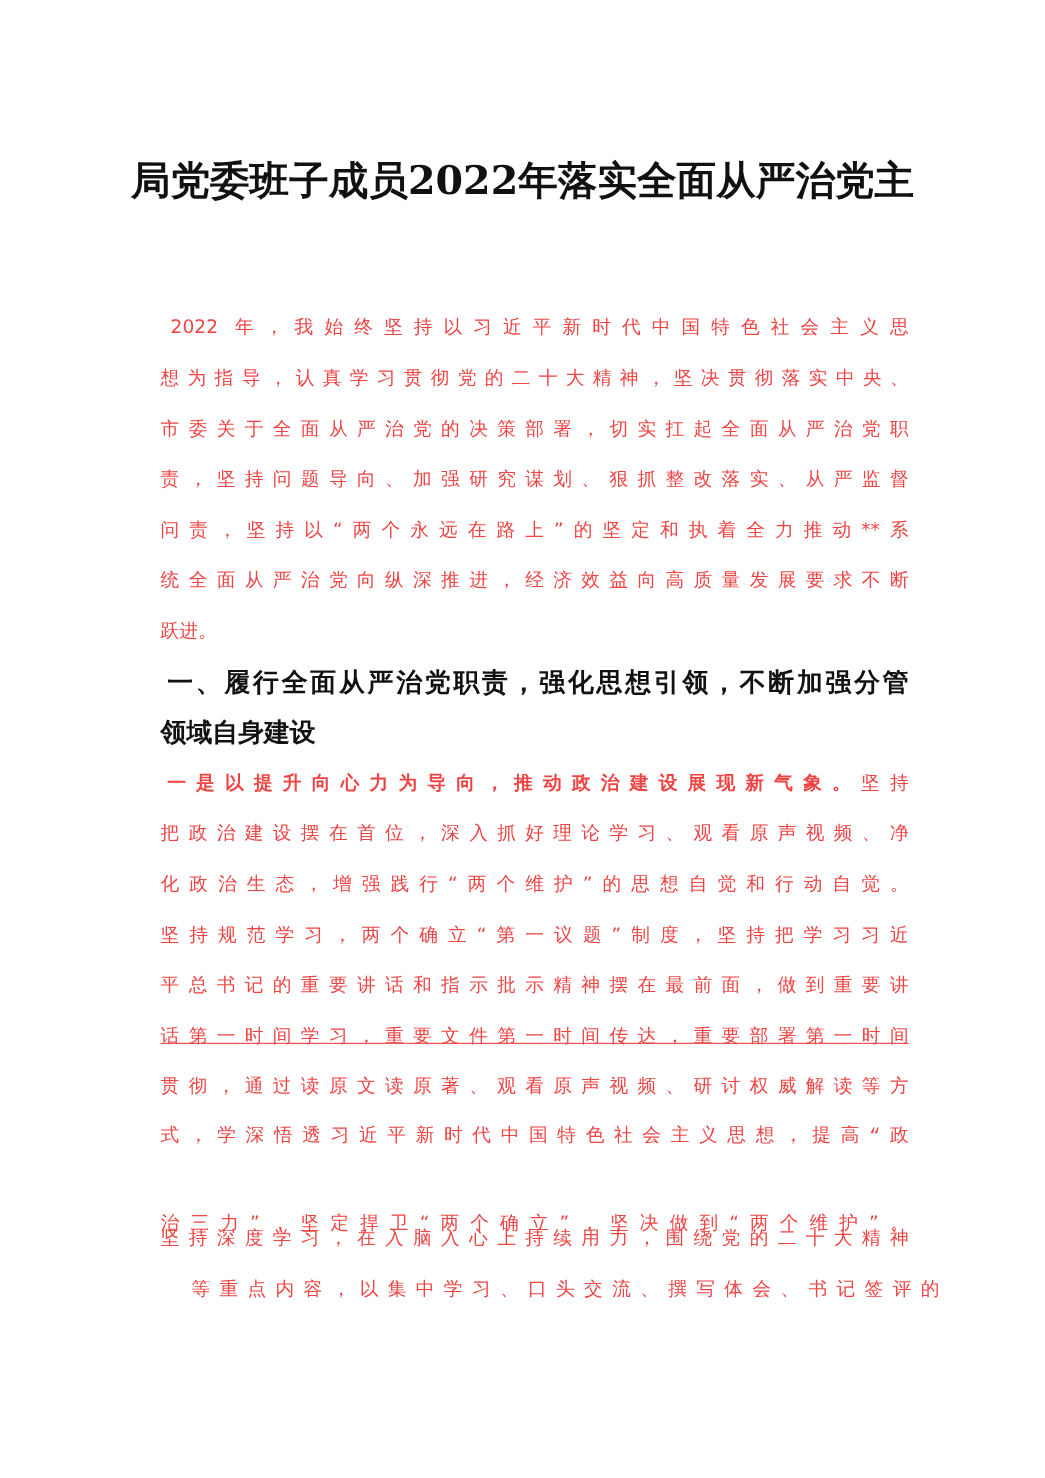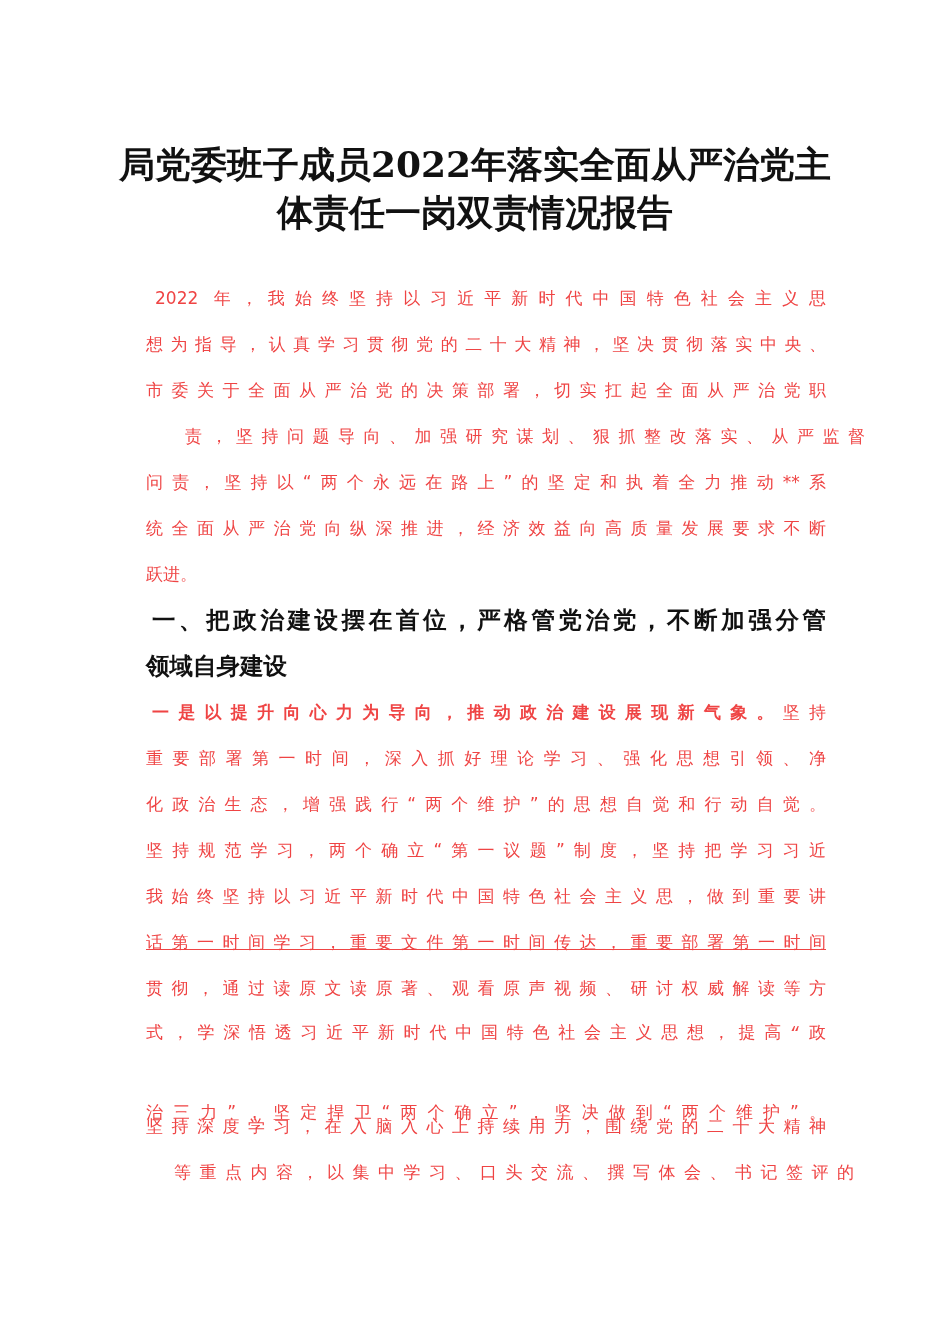--- a/index.html
+++ b/index.html
@@ -58,43 +58,42 @@
       font-size: 23.5px;
     }
     .line.subhead-bold .lead { font-weight: bold; }
   </style>
 </head>
 <body>
 
 <div class="page">
 
   <div class="title l1">局党委班子成员2022年落实全面从严治党主</div>
-  <div class="title l2">体责任一岗双责情况报告</div>
 
   <div>
     <div class="line first" style="top:276px;">2022 年，我始终坚持以习近平新时代中国特色社会主义思</div>
     <div class="line" style="top:322px;">想为指导，认真学习贯彻党的二十大精神，坚决贯彻落实中央、</div>
     <div class="line" style="top:368px;">市委关于全面从严治党的决策部署，切实扛起全面从严治党职</div>
-    <div class="line" style="top:414px;margin-left:39px;">责，坚持问题导向、加强研究谋划、狠抓整改落实、从严监督</div>
+    <div class="line" style="top:414px;">责，坚持问题导向、加强研究谋划、狠抓整改落实、从严监督</div>
     <div class="line" style="top:460px;">问责，坚持以“两个永远在路上”的坚定和执着全力推动**系</div>
     <div class="line" style="top:506px;">统全面从严治党向纵深推进，经济效益向高质量发展要求不断</div>
     <div class="line last" style="top:552px;">跃进。</div>
   </div>
 
   <div>
-    <div class="line heading indent" style="top:598px;">一、把政治建设摆在首位，严格管党治党，不断加强分管</div>
+    <div class="line heading indent" style="top:598px;">一、履行全面从严治党职责，强化思想引领，不断加强分管</div>
     <div class="line heading last" style="top:644px;">领域自身建设</div>
   </div>
 
   <div>
     <div class="line indent subhead-bold" style="top:690px;"><span class="lead">一是以提升向心力为导向，推动政治建设展现新气象。</span><span>坚持</span></div>
-    <div class="line" style="top:736px;">重要部署第一时间，深入抓好理论学习、强化思想引领、净</div>
+    <div class="line" style="top:736px;">把政治建设摆在首位，深入抓好理论学习、观看原声视频、净</div>
     <div class="line" style="top:782px;">化政治生态，增强践行“两个维护”的思想自觉和行动自觉。</div>
     <div class="line" style="top:828px;">坚持规范学习，两个确立“第一议题”制度，坚持把学习习近</div>
-    <div class="line" style="top:874px;">我始终坚持以习近平新时代中国特色社会主义思，做到重要讲</div>
+    <div class="line" style="top:874px;">平总书记的重要讲话和指示批示精神摆在最前面，做到重要讲</div>
     <div class="line" style="top:920px;text-decoration:underline;">话第一时间学习，重要文件第一时间传达，重要部署第一时间</div>
     <div class="line" style="top:966px;">贯彻，通过读原文读原著、观看原声视频、研讨权威解读等方</div>
     <div class="line" style="top:1012px;font-family:Liberation Mono, monospace;">式，学深悟透习近平新时代中国特色社会主义思想，提高“政</div>
     <div class="line" style="top:1058px;margin-top:32px;">治三力”，坚定捍卫“两个确立”，坚决做到“两个维护”。</div>
     <div class="line" style="top:1104px;">坚持深度学习，在入脑入心上持续用力，围绕党的二十大精神</div>
     <div class="line" style="top:1150px;margin-left:28px;">等重点内容，以集中学习、口头交流、撰写体会、书记签评的</div>
   </div>
 
 </div>
 

